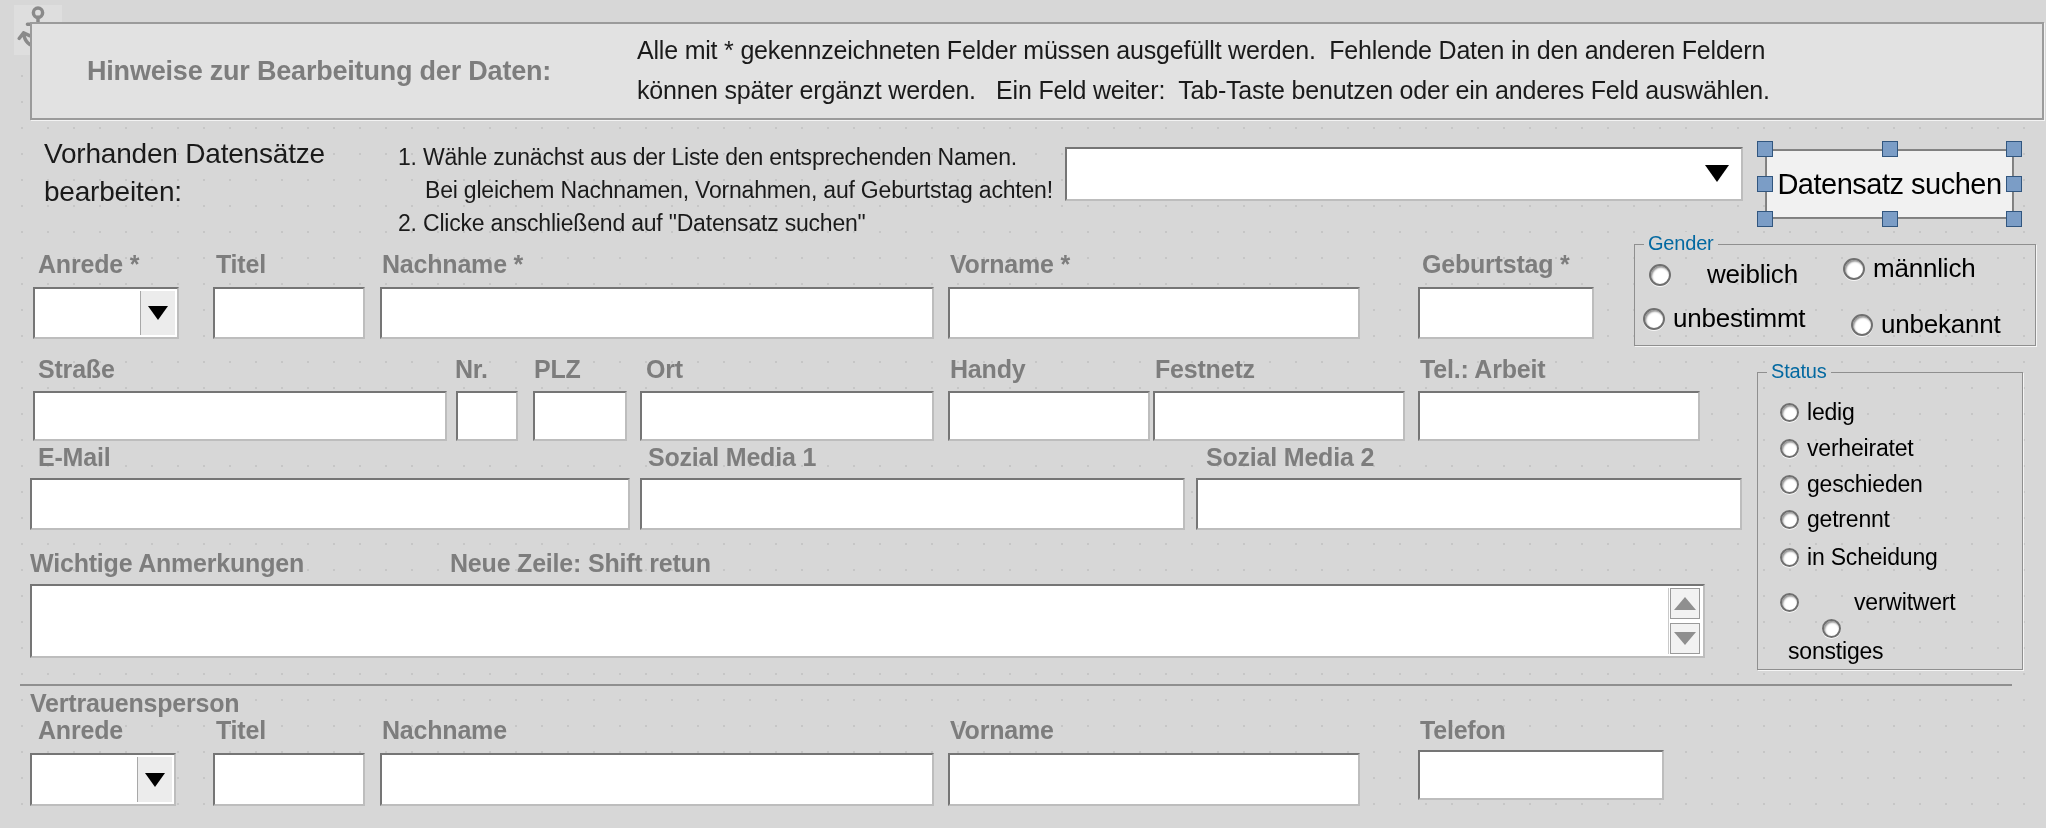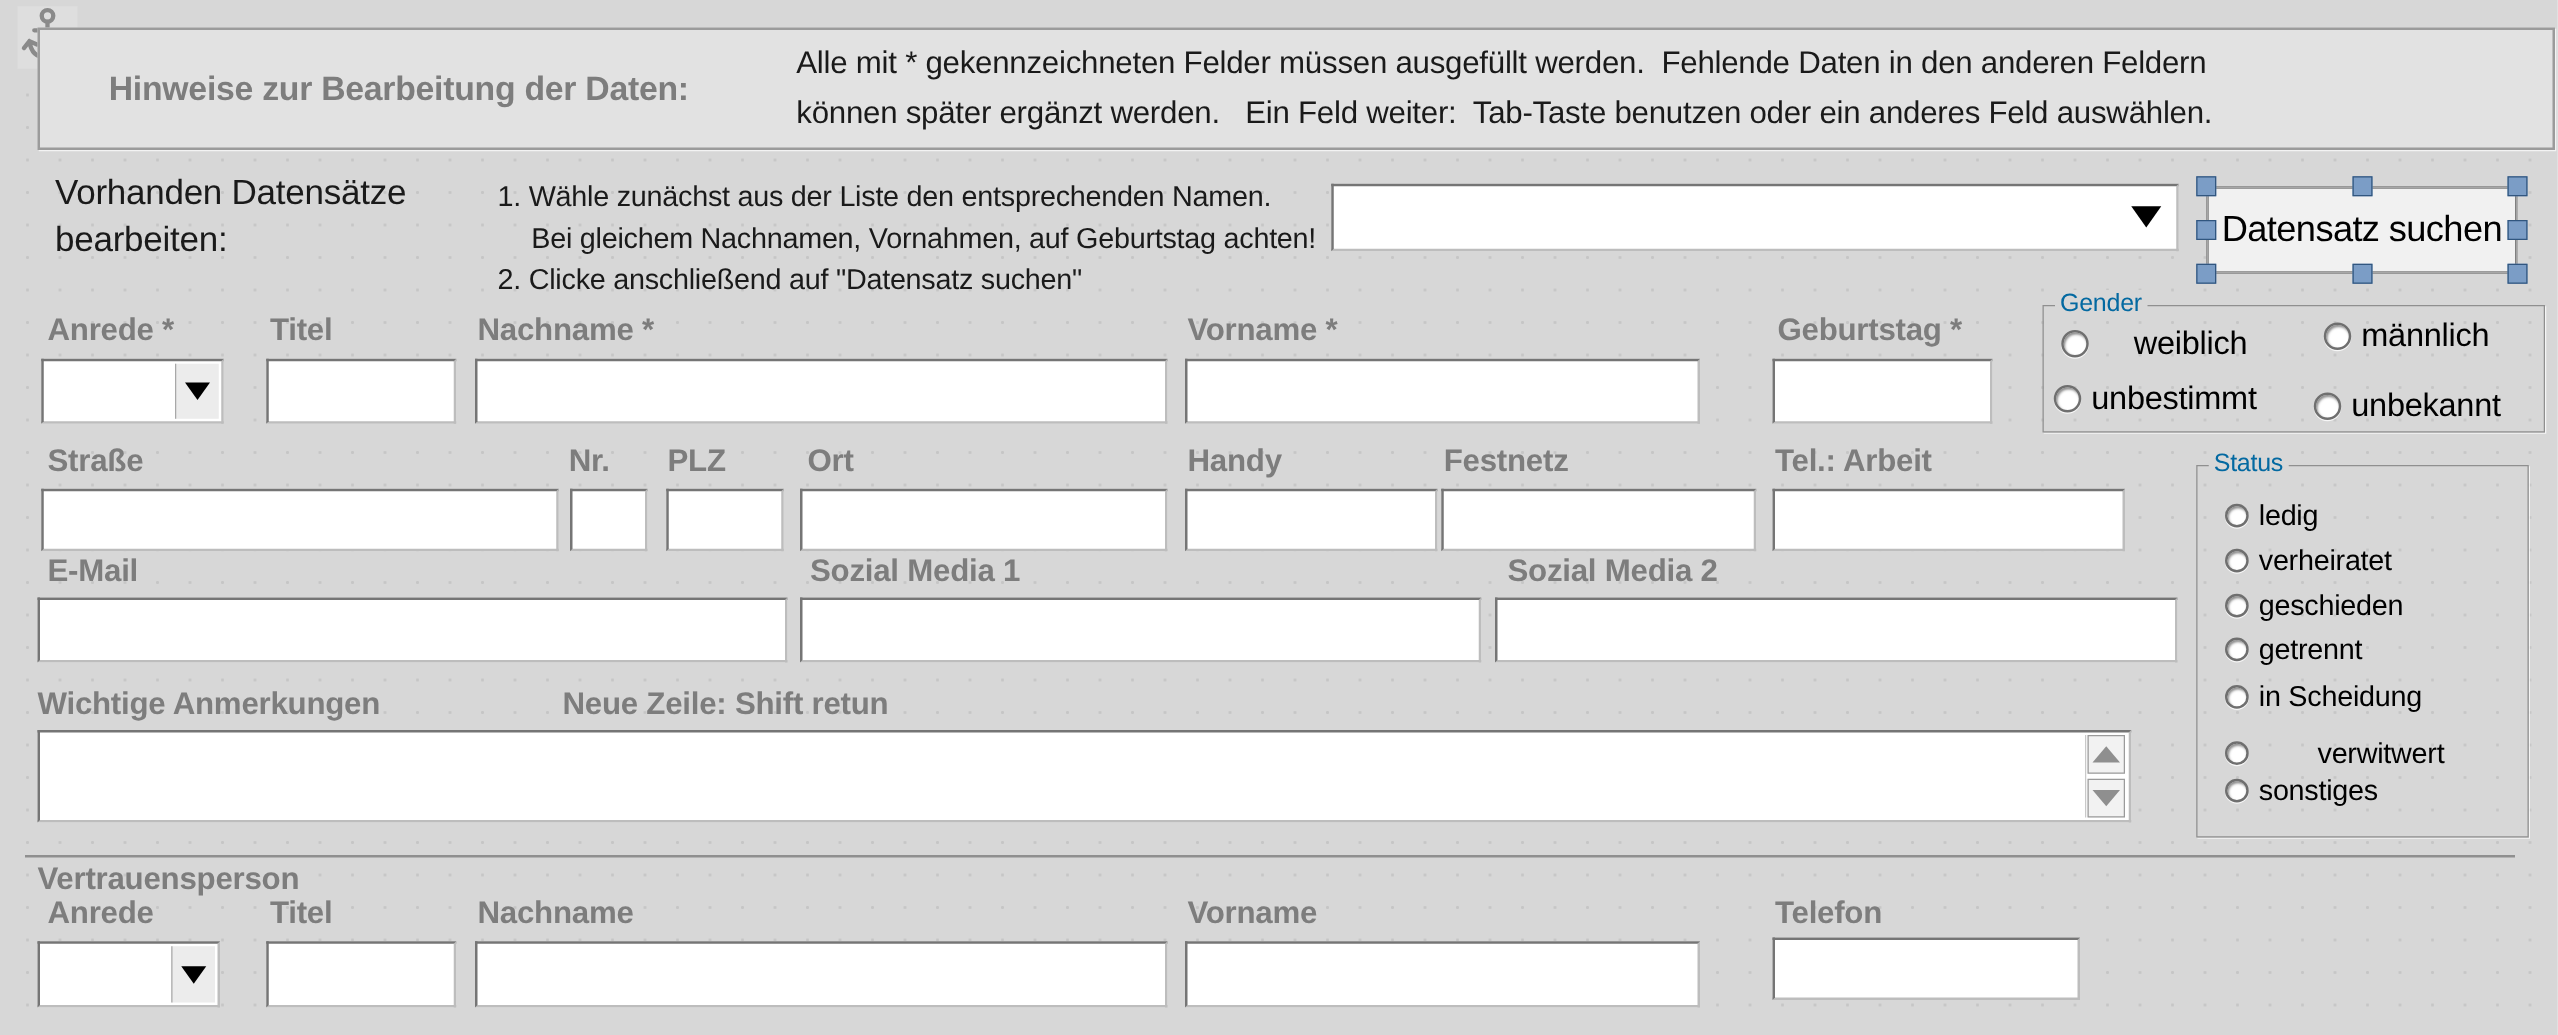--- a/index.html
+++ b/index.html
@@ -131,21 +131,21 @@
   <input class="abs field" style="left: 380px; top: 287px; width: 554px; height: 52px;" value="">
   <input class="abs field" style="left: 948px; top: 287px; width: 412px; height: 52px;" value="">
   <input class="abs field" style="left: 1418px; top: 287px; width: 176px; height: 52px;" value="">
 
   <div class="group" style="left:1634px; top:244px; width:400px; height:100px;">
     <span class="legend">Gender</span>
     <div class="radio-row" style="left:14px;   top:14px;gap:28px;">
       <span class="radio-circle big"></span>
       <span class="radio-text" style="font-size:26px;">weiblich</span>
     </div>
-    <div class="radio-row" style="left:224px; top:8px;">
+    <div class="radio-row" style="left:208px; top:8px;">
       <span class="radio-circle big"></span>
       <span class="radio-text" style="font-size:26px;">männlich</span>
     </div>
     <div class="radio-row" style="left:8px;   top:58px;">
       <span class="radio-circle big"></span>
       <span class="radio-text" style="font-size:26px;">unbestimmt</span>
     </div>
     <div class="radio-row" style="left:216px; top:64px;">
       <span class="radio-circle big"></span>
       <span class="radio-text" style="font-size:26px;">unbekannt</span>
@@ -187,21 +187,21 @@
       <span class="radio-text" style="font-size:23px;">getrennt</span>
     </div>
     <div class="radio-row" style="left:22px; top:171px;">
       <span class="radio-circle small"></span>
       <span class="radio-text" style="font-size:23px;">in Scheidung</span>
     </div>
     <div class="radio-row" style="left:22px; top:216px;gap:47px;">
       <span class="radio-circle small"></span>
       <span class="radio-text" style="font-size:23px;">verwitwert</span>
     </div>
-    <div class="radio-row" style="left:22px; top:246px;">
+    <div class="radio-row" style="left:22px; top:246px;flex-direction:column;">
       <span class="radio-circle small"></span>
       <span class="radio-text" style="font-size:23px;">sonstiges</span>
     </div>
   </div>
 
   <div class="abs glabel" style="left:38px;   top:443px;">E-Mail</div>
   <div class="abs glabel" style="left:648px;  top:443px;text-align:center;">Sozial Media 1</div>
   <div class="abs glabel" style="left:1206px; top:443px;">Sozial Media 2</div>
 
   <input class="abs field" style="left: 30px; top: 478px; width: 600px; height: 52px;" value="">

